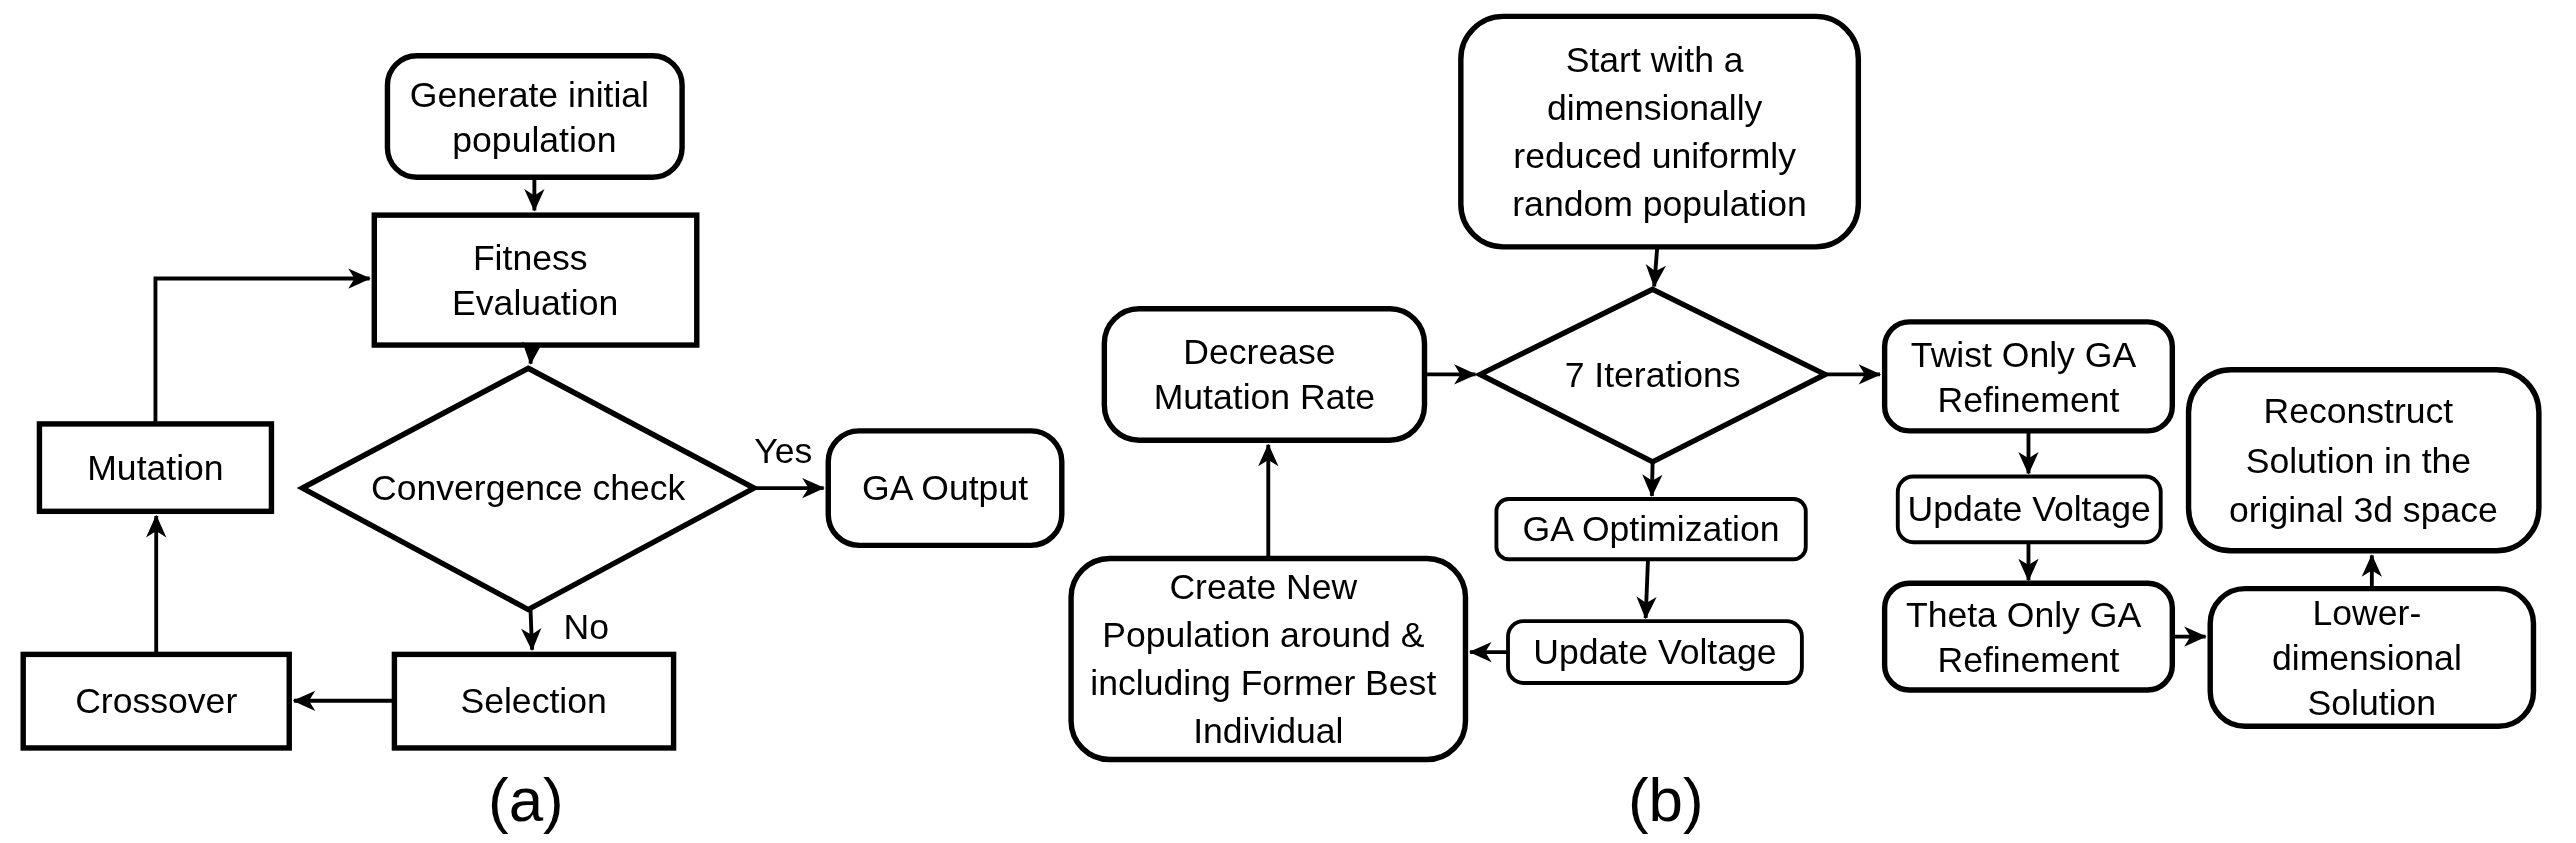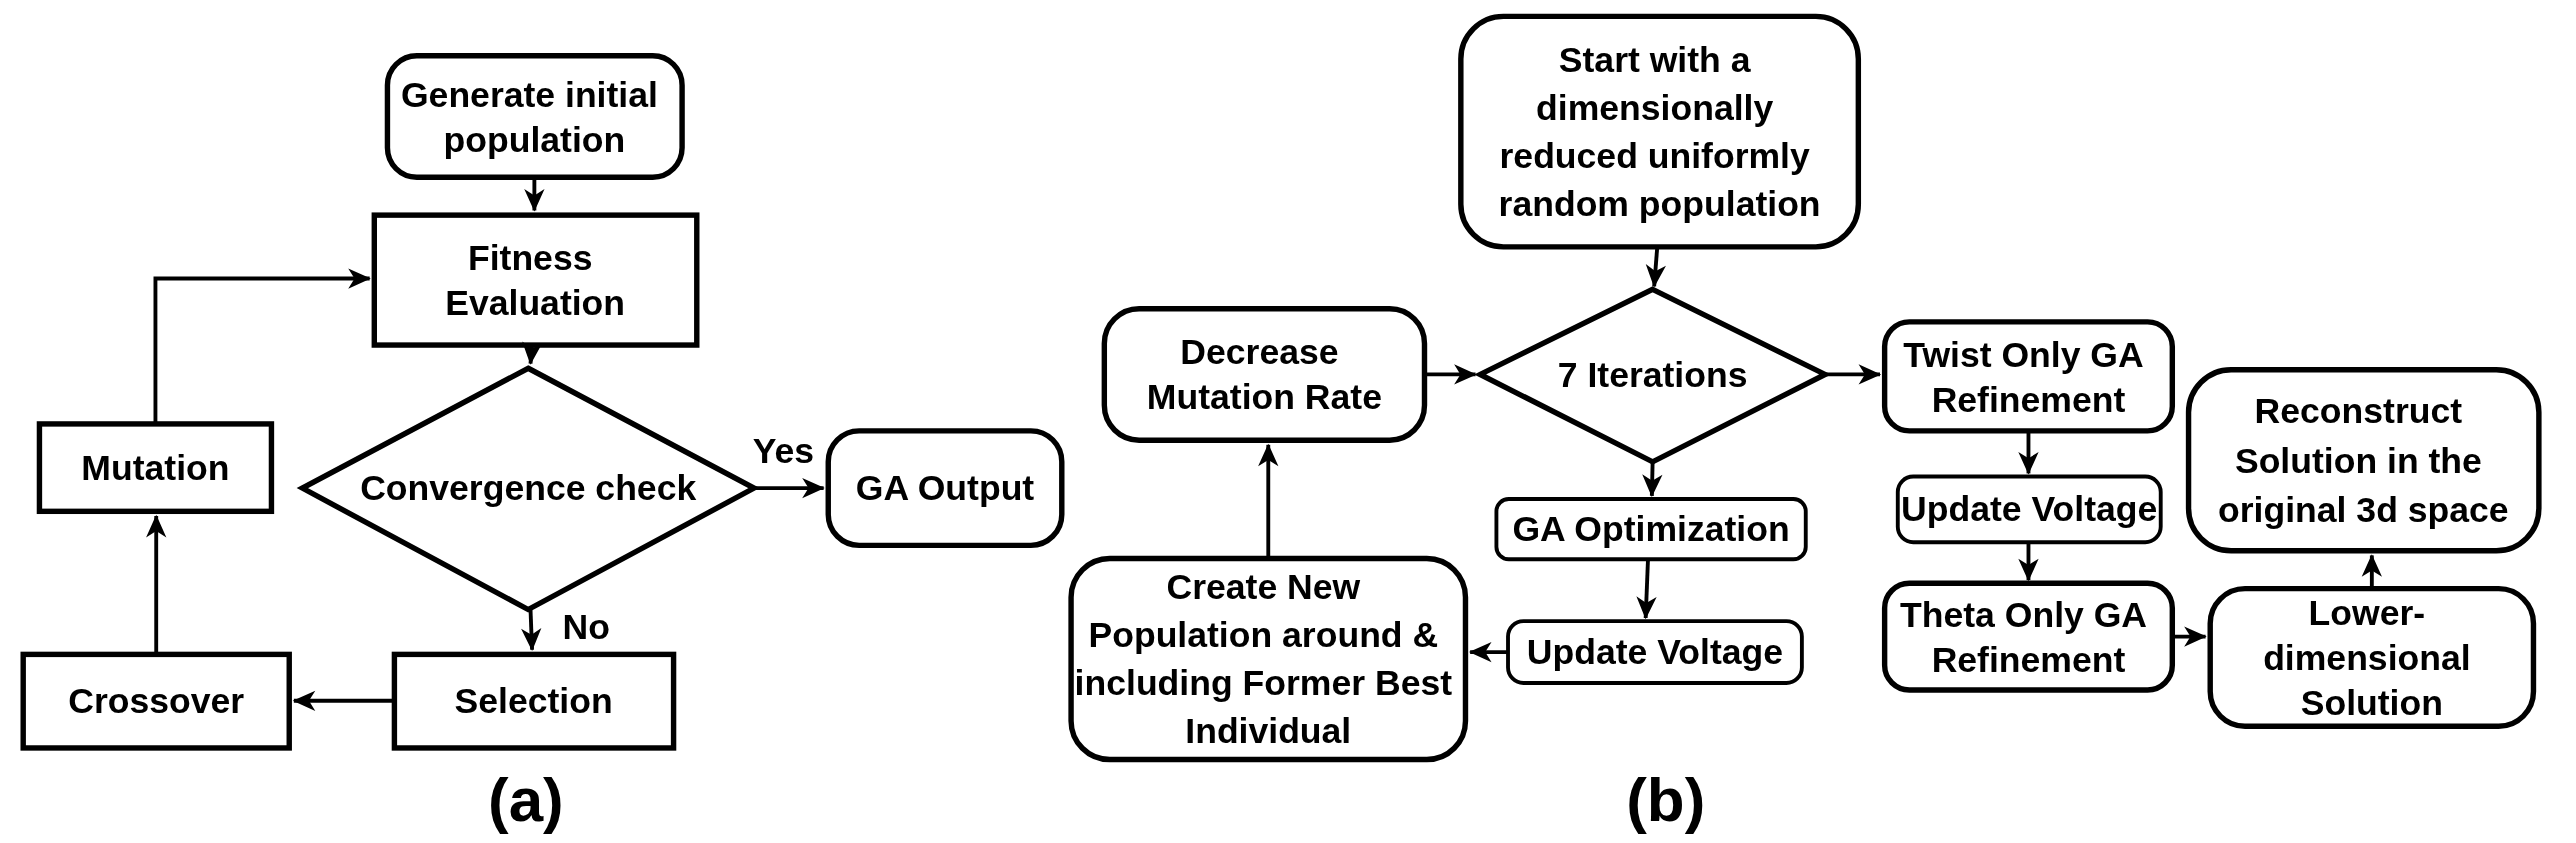--- a/index.html
+++ b/index.html
@@ -5,21 +5,20 @@
   html, body {
     margin: 0;
     padding: 0;
     background: #ffffff;
   }
   .figure-wrap {
     width: 2576px;
     height: 844px;
     background: #ffffff;
     position: relative;
-    font-weight: bold;
   }
   svg { display: block; }
   .node-box {
     fill: #ffffff;
     stroke: #000000;
     stroke-width: 7;
   }
   .node-box.thin { stroke-width: 5; }
   .node-diamond {
     fill: #ffffff;

